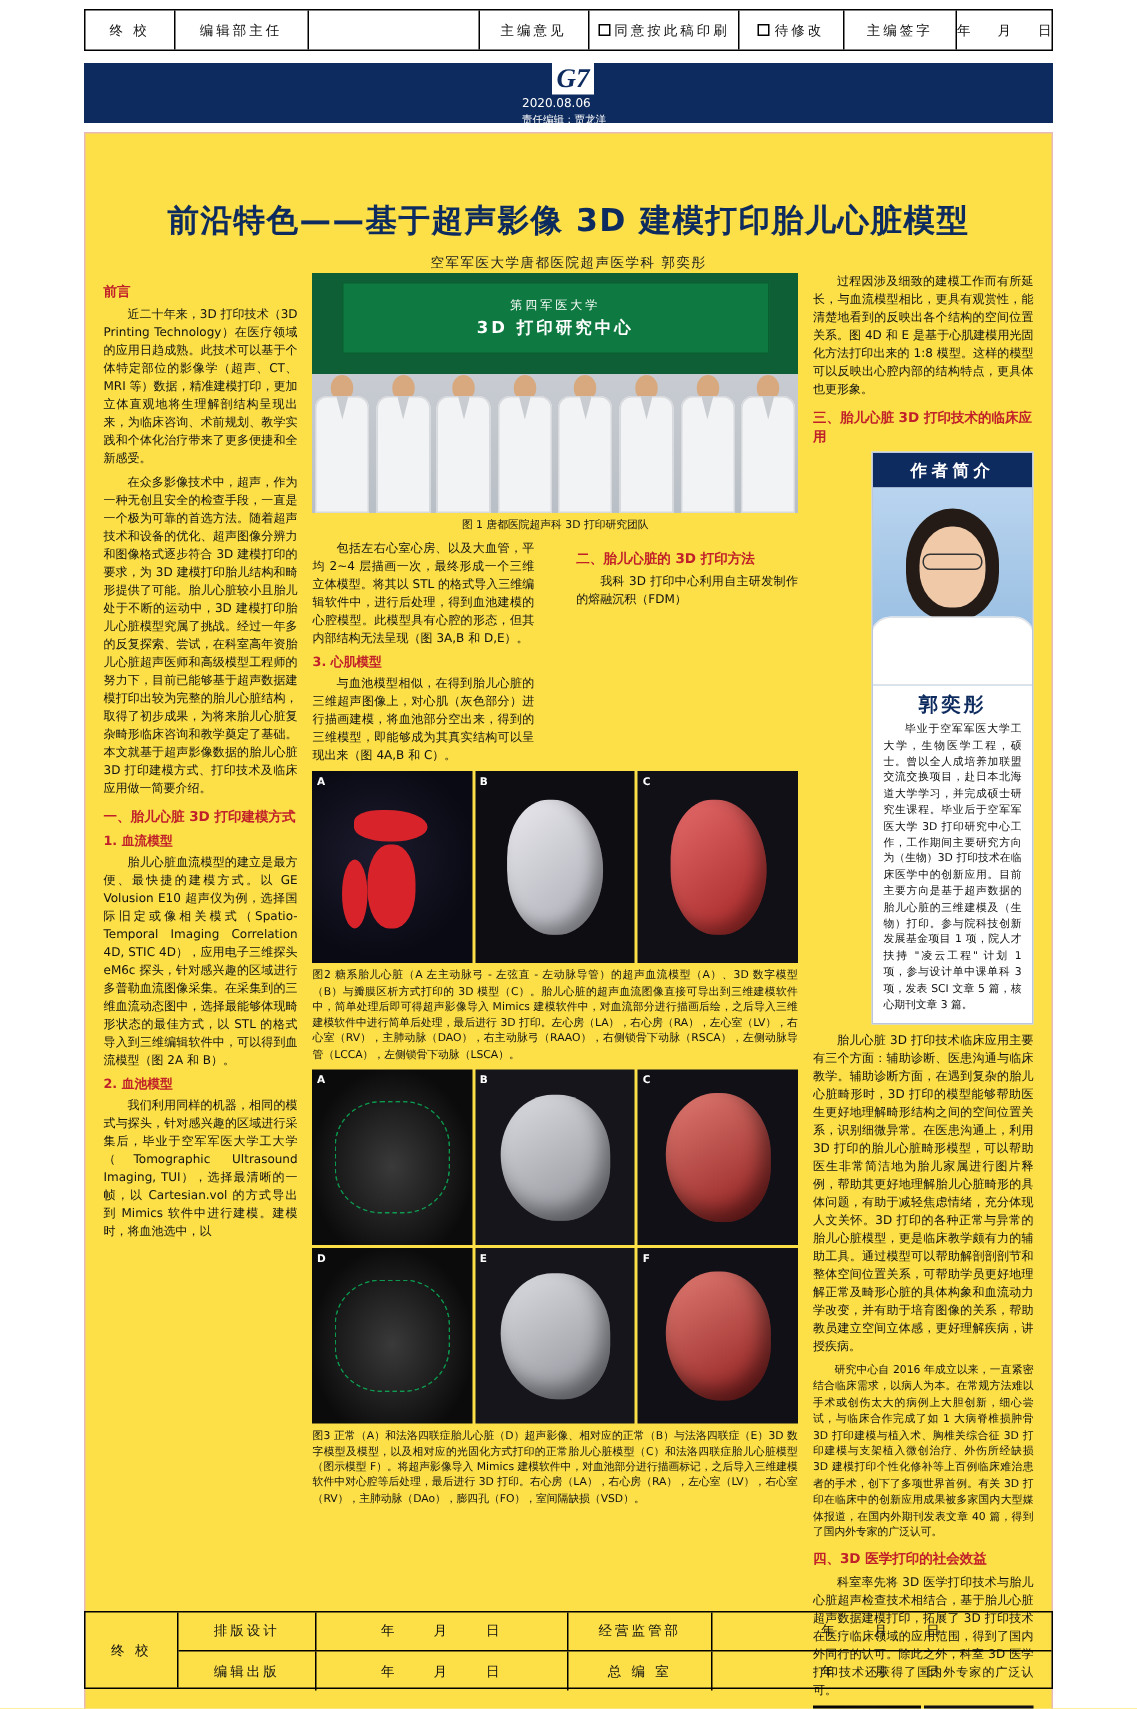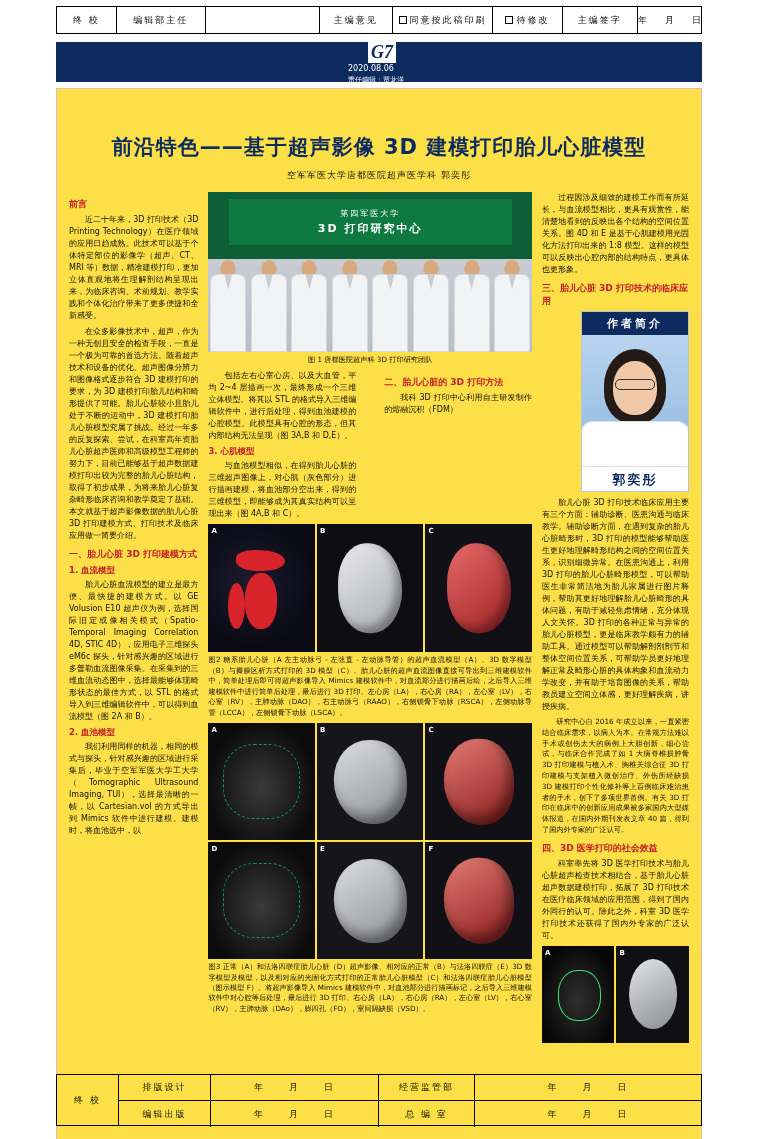--- a/index.html
+++ b/index.html
@@ -63,21 +63,21 @@
   
   .panel {
     position: absolute; top: 88px; left: 56px; width: 646px; height: 1093px;
     background: #fde047; border: 1px solid #e8b9b9;
     padding: 22px 12px;
   }
   .art-title {
     text-align:center; font-size: 21px; font-weight: bold; color:#0d2b5e;
     letter-spacing: 1px; margin: 22px 0 8px 0;
   }
-  .art-byline { text-align:center; font-size: 9px; color:#222; margin-bottom: 10px; letter-spacing:1px;}
+  .art-byline { text-align:center; font-size: 9px; color:#222; letter-spacing:1px;}
 
   .cols { display:flex; gap: 10px; }
   .col-left { width: 132px; }
   .col-mid { width: 330px; }
   .col-right { width: 150px; }
 
   .sec-red { color:#c0202a; font-weight: bold; font-size: 9px; margin: 6px 0 3px 0; }
   .sec-red-sm { color:#c0202a; font-weight: bold; font-size: 8.5px; margin: 4px 0 2px 0;}
   p.body { font-size: 8px; line-height: 1.5; text-align: justify; margin: 0 0 4px 0; text-indent: 2em; }
   .cap { font-size: 7.2px; line-height:1.45; text-align: justify; margin: 3px 0 5px 0; }
@@ -324,20 +324,21 @@
 
         <div class="author-box">
           <div class="author-hd">作者简介</div>
           <div class="author-photo">
             <div class="hair"></div>
               <div class="face"></div>
               <div class="glass"></div>
               <div class="coat"></div>
           </div>
           <div class="author-name">郭奕彤</div>
+          <div class="author-bio">毕业于空军军医大学工大学，生物医学工程，硕士。曾以全人成培养加联盟交流交换项目，赴日本北海道大学学习，并完成硕士研究生课程。毕业后于空军军医大学 3D 打印研究中心工作，工作期间主要研究方向为（生物）3D 打印技术在临床医学中的创新应用。目前主要方向是基于超声数据的胎儿心脏的三维建模及（生物）打印。参与院科技创新发展基金项目 1 项，院人才扶持 "凌云工程" 计划 1 项，参与设计单中课单科 3 项，发表 SCI 文章 5 篇，核心期刊文章 3 篇。</div>
         </div>
 
         <p class="body" style="margin-top:5px">胎儿心脏 3D 打印技术临床应用主要有三个方面：辅助诊断、医患沟通与临床教学。辅助诊断方面，在遇到复杂的胎儿心脏畸形时，3D 打印的模型能够帮助医生更好地理解畸形结构之间的空间位置关系，识别细微异常。在医患沟通上，利用 3D 打印的胎儿心脏畸形模型，可以帮助医生非常简洁地为胎儿家属进行图片释例，帮助其更好地理解胎儿心脏畸形的具体问题，有助于减轻焦虑情绪，充分体现人文关怀。3D 打印的各种正常与异常的胎儿心脏模型，更是临床教学颇有力的辅助工具。通过模型可以帮助解剖剖剖节和整体空间位置关系，可帮助学员更好地理解正常及畸形心脏的具体构象和血流动力学改变，并有助于培育图像的关系，帮助教员建立空间立体感，更好理解疾病，讲授疾病。</p>
         <div class="author-bio" style="padding:0">研究中心自 2016 年成立以来，一直紧密结合临床需求，以病人为本。在常规方法难以手术或创伤太大的病例上大胆创新，细心尝试，与临床合作完成了如 1 大病脊椎损肿骨 3D 打印建模与植入术、胸椎关综合征 3D 打印建模与支架植入微创治疗、外伤所经缺损 3D 建模打印个性化修补等上百例临床难治患者的手术，创下了多项世界首例。有关 3D 打印在临床中的创新应用成果被多家国内大型媒体报道，在国内外期刊发表文章 40 篇，得到了国内外专家的广泛认可。</div>
 
         <div class="sec-red">四、3D 医学打印的社会效益</div>
         <p class="body">科室率先将 3D 医学打印技术与胎儿心脏超声检查技术相结合，基于胎儿心脏超声数据建模打印，拓展了 3D 打印技术在医疗临床领域的应用范围，得到了国内外同行的认可。除此之外，科室 3D 医学打印技术还获得了国内外专家的广泛认可。</p>
 
         <div class="fig">
           <div class="fig4">

